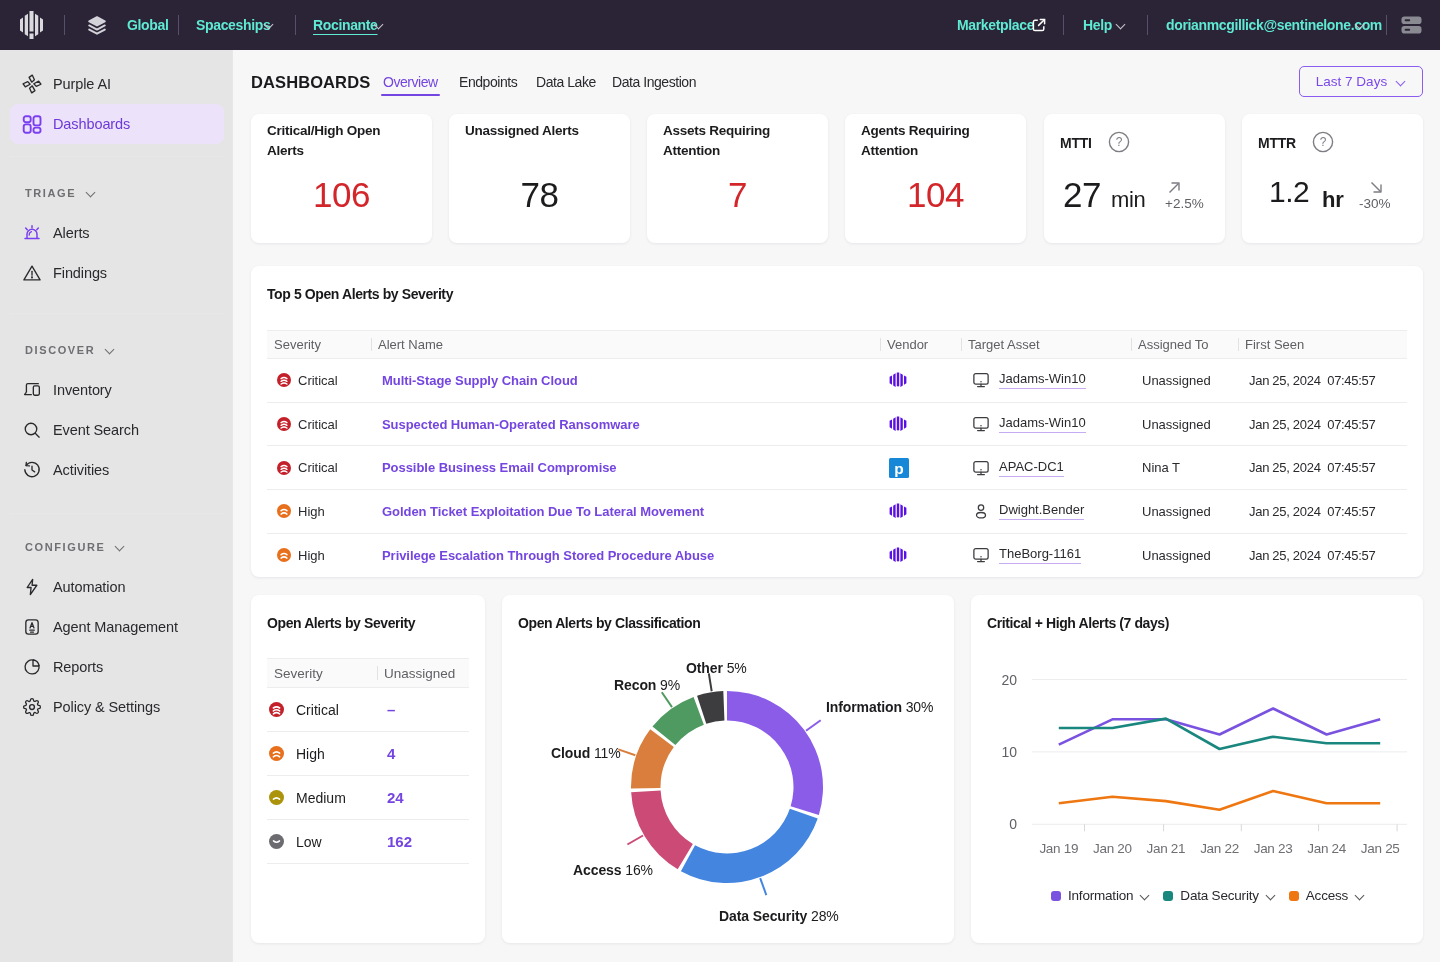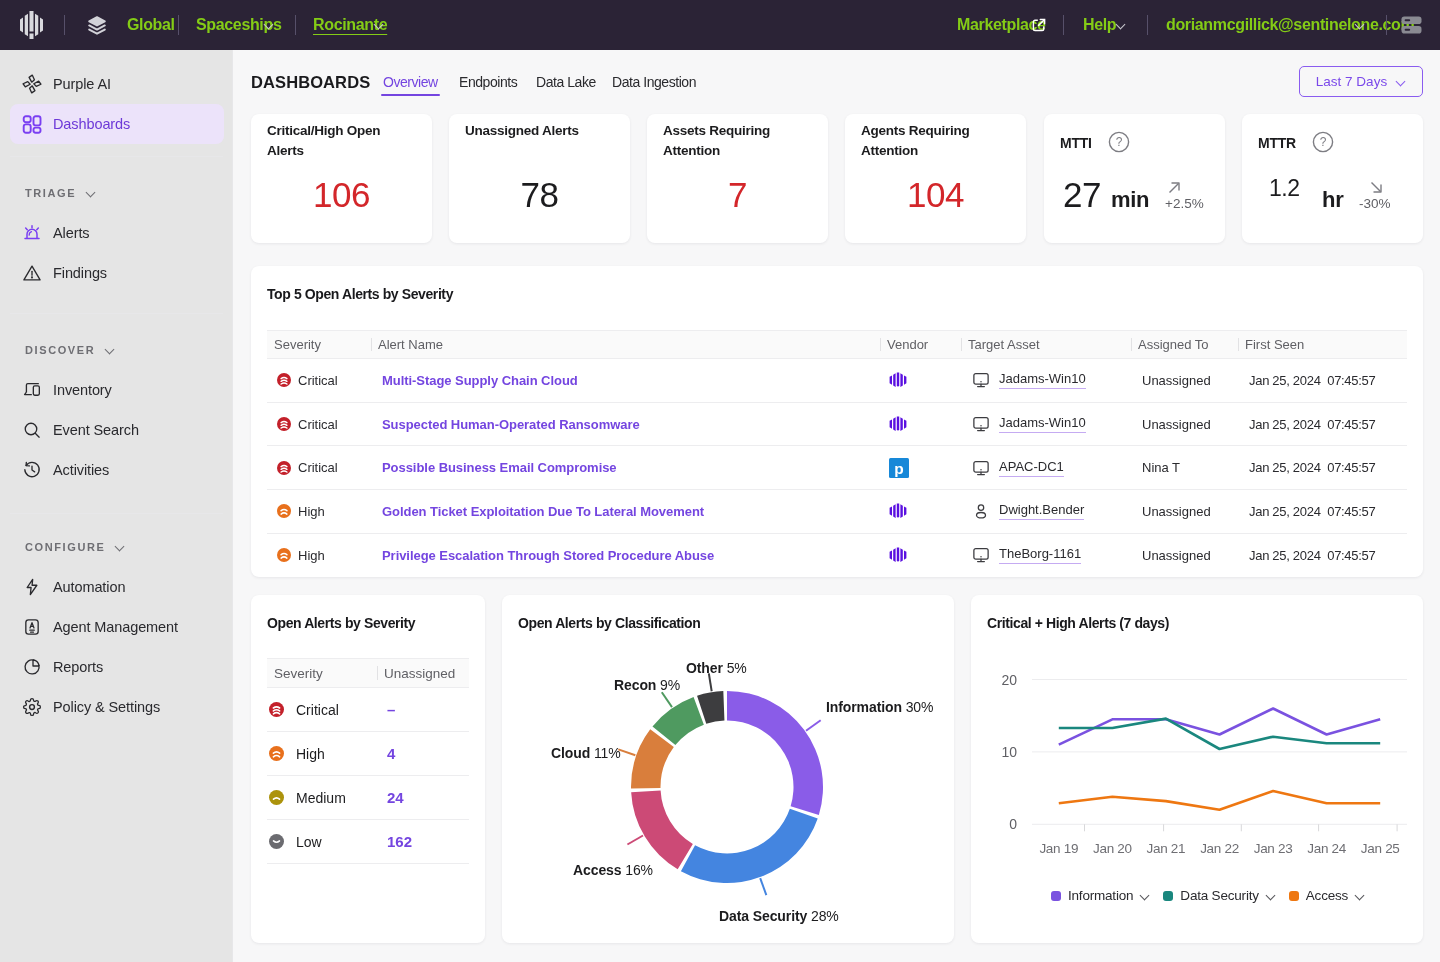--- a/index.html
+++ b/index.html
@@ -1,20 +1,20 @@
 <!DOCTYPE html>
 <html><head>
 <meta charset="utf-8">
 <style>
 * { margin:0; padding:0; box-sizing:border-box; }
 html,body { width:1440px; height:962px; font-family:"Liberation Sans", sans-serif; background:#f7f7f8; color:#1c1c1e; overflow:hidden; }
 .abs { position:absolute; }
 
 .topbar { position:absolute; top:0; left:0; width:1440px; height:50px; background:#2b2336; z-index:10; }
-.tb-text { position:absolute; color:#84cc16; font-size:16px; font-weight:bold; letter-spacing:-0.35px; top:50%; transform:translateY(-50%); white-space:nowrap; }
+.tb-text { position:absolute; color:#5eead4; font-size:14px; font-weight:bold; letter-spacing:-0.35px; top:50%; transform:translateY(-50%); white-space:nowrap; }
 .tb-sep { position:absolute; width:1px; height:20px; background:#57506a; top:15px; }
 .chev { width:10px; height:10px; display:inline-block; position:relative; }
 .chev.abs { position:absolute; }
 .chev:before { content:""; position:absolute; left:1px; top:1px; width:6px; height:6px; border-right:1.7px solid currentColor; border-bottom:1.7px solid currentColor; transform:rotate(45deg); }
 
 .sidebar { position:absolute; top:50px; left:0; width:233px; height:912px; background:#e5e5e5; border-right:1px solid #e7e7e9; }
 .nav-item { position:absolute; left:10px; width:214px; display:flex; align-items:center; gap:11px; height:40px; padding:0 12px; border-radius:8px; font-size:14.5px; letter-spacing:-0.1px; color:#2a2a2e; }
 .nav-item svg { flex:0 0 20px; }
 .nav-item.active { background:#ece3fa; color:#6d39d8; }
 .nav-sep { position:absolute; left:10px; width:213px; height:1px; background:#e7e7e9; }
@@ -195,34 +195,34 @@
   <div class="stat-label">Agents Requiring<br>Attention</div>
   <div class="stat-num red">104</div>
 </div>
 <div class="panel" style="left:1044px;top:114px;width:181px;height:129px;text-align:right;">
   <div class="stat-label" style="top:20px;font-size:14px;">MTTI</div>
   <svg class="abs" style="left:64px;top:17px;" width="22" height="22" viewBox="0 0 22 22" fill="none">
       <circle cx="11" cy="11" r="9.6" stroke="#7d7d83" stroke-width="1.4"></circle>
       <text x="11" y="15.4" text-anchor="middle" font-size="12" fill="#7d7d83" font-family="Liberation Sans">?</text>
     </svg>
   <span class="abs" style="left:19px;top:61px;font-size:35px;letter-spacing:-0.5px;">27</span>
-  <span class="abs" style="left:67px;top:73px;font-size:22px;font-weight:bold;letter-spacing:-0.3px;">min</span>
+  <span class="abs" style="left:67px;top:73px;font-size:22px;font-weight:normal;letter-spacing:-0.3px;">min</span>
   <svg class="abs" style="left:123px;top:66px;" width="15" height="15" viewBox="0 0 15 15" fill="none" stroke="#7d7d83" stroke-width="1.4" stroke-linejoin="round">
       <path d="M2.5 12.5 L11.5 3.5"></path>
       <path d="M5 3 H12 V10" stroke-linecap="round"></path>
     </svg>
   <span class="abs" style="left:121px;top:82px;font-size:13.5px;color:#5f5f64;">+2.5%</span>
 </div>
 <div class="panel" style="left:1242px;top:114px;width:181px;height:129px;">
   <div class="stat-label" style="top:20px;font-size:14px;">MTTR</div>
   <svg class="abs" style="left:70px;top:17px;" width="22" height="22" viewBox="0 0 22 22" fill="none">
       <circle cx="11" cy="11" r="9.6" stroke="#7d7d83" stroke-width="1.4"></circle>
       <text x="11" y="15.4" text-anchor="middle" font-size="12" fill="#7d7d83" font-family="Liberation Sans">?</text>
     </svg>
-  <span class="abs" style="left:27px;top:61px;font-size:23px;letter-spacing:-0.5px;">1.2</span>
+  <span class="abs" style="left:27px;top:61px;font-size:30px;letter-spacing:-0.5px;">1.2</span>
   <span class="abs" style="left:80px;top:73px;font-size:22px;font-weight:bold;letter-spacing:-0.3px;">hr</span>
   <svg class="abs" style="left:127px;top:66px;" width="15" height="15" viewBox="0 0 15 15" fill="none" stroke="#7d7d83" stroke-width="1.4" stroke-linejoin="round">
       <path d="M2.5 2.5 L11.5 11.5"></path>
       <path d="M12 5 V12 H5" stroke-linecap="round"></path>
     </svg>
   <span class="abs" style="left:117px;top:82px;font-size:13.5px;color:#5f5f64;">-30%</span>
 </div>
 
 <div class="panel" style="left:251px;top:266px;width:1172px;height:311px;">
   <div class="panel-title abs" style="left:16px;top:20px;">Top 5 Open Alerts by Severity</div>

